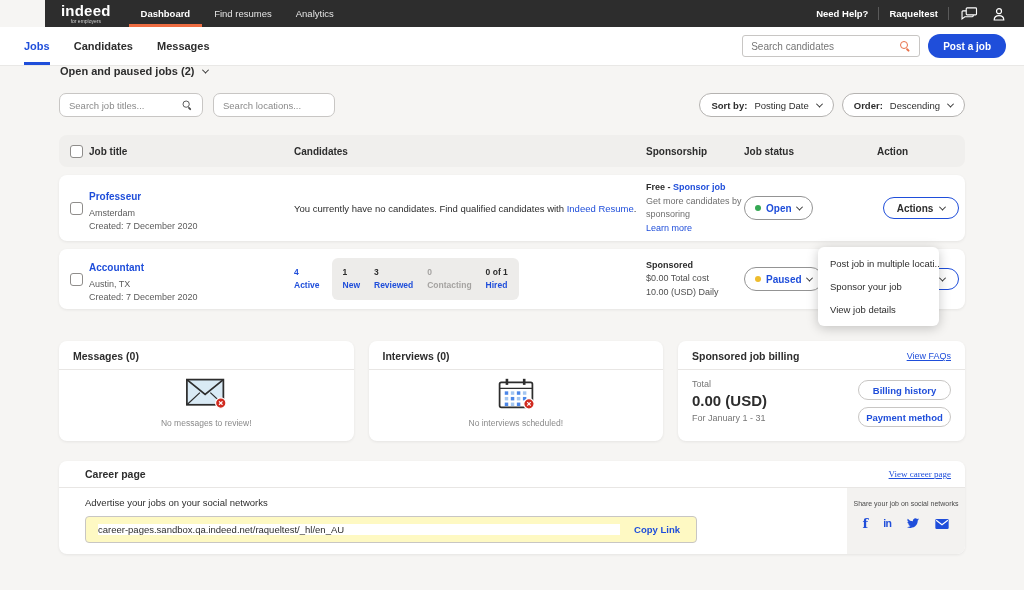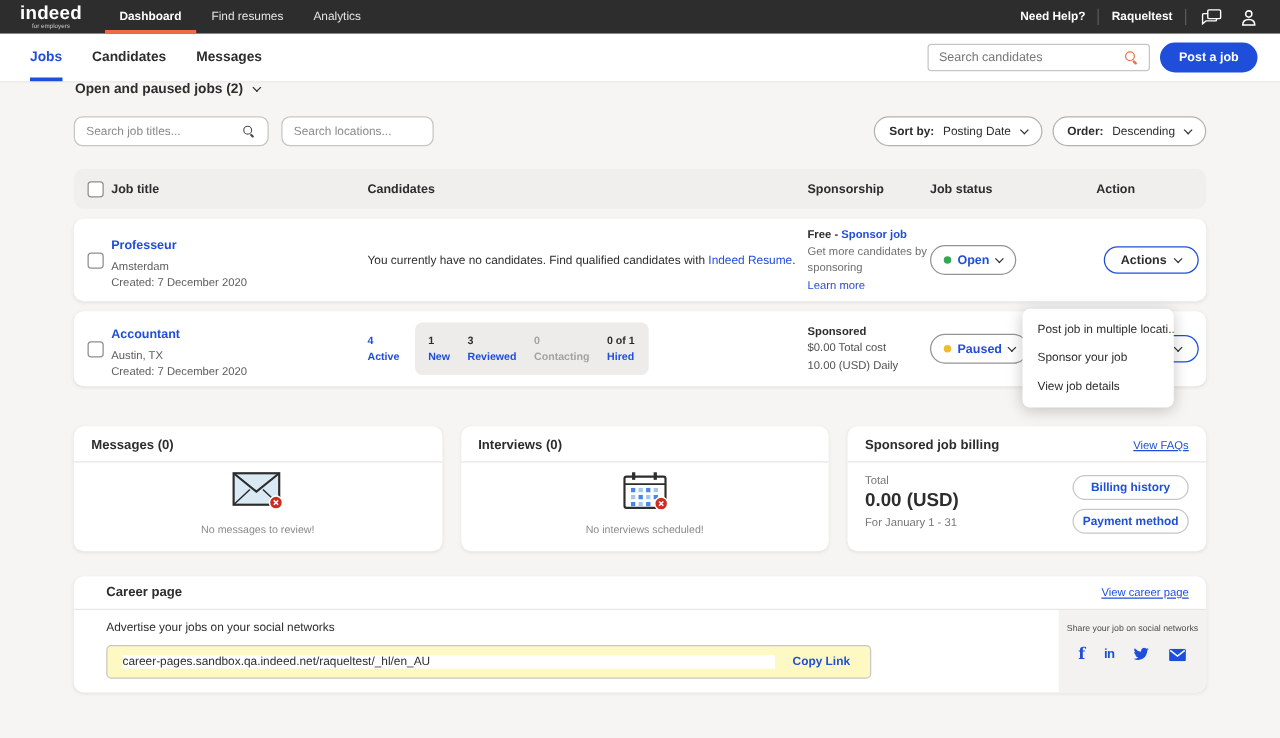--- a/index.html
+++ b/index.html
@@ -7,21 +7,21 @@
   body {
     font-family: "Liberation Sans", sans-serif;
     background: #f6f5f3;
     color: #2d2d2d;
     position: relative;
     overflow: hidden;
   }
   a { text-decoration: none; cursor: pointer; }
 
   
-  .topbar { height:27px; background:#2d2d2d; display:flex; align-items:stretch; color:#fff; }
+  .topbar { height:27px; background:#2d2d2d; display:flex; align-items:stretch; color:#fff;margin-left:45px; }
   .logo-wrap { display:flex; flex-direction:column; justify-content:center; padding:0 18px 0 16px; line-height:1; cursor:pointer; }
   .logo-main { font-size:15px; font-weight:bold; letter-spacing:.2px; }
   .logo-sub { font-size:5px; color:#cfcfcf; text-align:center; margin-top:1px; }
   .topnav { display:flex; }
   .topnav-item { display:flex; align-items:center; padding:0 12px; font-size:9.5px; color:#e4e4e4; position:relative; cursor:pointer; }
   .topnav-item.active { color:#fff; font-weight:bold; }
   .topnav-item.active::after { content:""; position:absolute; left:0; right:0; bottom:0; height:3px; background:#ed6c41; }
   .top-right { margin-left:auto; display:flex; align-items:center; gap:10px; padding-right:16px; }
   .top-link { color:#fff; font-weight:bold; font-size:9.5px; cursor:pointer; }
   .top-sep { width:1px; height:13px; background:#5a5a5a; }
@@ -50,21 +50,21 @@
 
   
   .content { padding:0 59px; position:relative; }
   .section-head { display:flex; align-items:center; gap:9px; padding-left:1px; cursor:pointer; }
   .section-title { font-size:11px; font-weight:bold; }
 
   .filters { margin-top:16px; display:flex; align-items:center; }
   .input-pill { height:24px; border:1px solid #c8c6c4; border-radius:7px; background:#fff; display:flex; align-items:center; padding:0 9px; gap:6px; }
   .input-pill input { border:none; outline:none; flex:1; font-size:9.5px; color:#2d2d2d; min-width:0; font-family:"Liberation Sans",sans-serif; }
   .input-pill input::placeholder { color:#8a8a8a; }
-  .input-titles { width:156px; margin-right:10px; }
+  .input-titles { width:144px; margin-right:10px; }
   .input-locations { width:122px; }
   .filters-right { margin-left:auto; display:flex; gap:8px; }
   .select-pill { height:24px; border:1px solid #b5b3b1; border-radius:12px; background:#fff; display:flex; align-items:center; padding:0 11px; gap:5px; font-size:9.5px; cursor:pointer; }
   .select-pill b { margin-right:2px; }
   .select-pill .chev { margin-left:3px; }
 
   
   .tgrid { display:grid; grid-template-columns:30px 205px 352px 98px 133px 1fr; align-items:center; }
   .table-head { margin-top:18px; height:32px; background:#f0efed; border-radius:8px; font-size:10px; font-weight:bold; color:#2d2d2d; }
   .checkbox { width:13px; height:13px; border:1px solid #8f8d8b; border-radius:3px; background:#fff; margin-left:11px; cursor:pointer; }
@@ -114,21 +114,21 @@
   .billing-total-label { font-size:9px; color:#767676; }
   .billing-total { font-size:15px; font-weight:bold; margin:3px 0 4px; }
   .billing-period { font-size:9px; color:#767676; }
   .billing-btns { display:flex; flex-direction:column; gap:7px; padding-top:1px; }
   .btn-outline { width:93px; height:20px; border:1px solid #c8c6c4; border-radius:10px; background:#fff; color:#1f4eda; font-weight:bold; font-size:9.5px; cursor:pointer; font-family:"Liberation Sans",sans-serif; }
 
   
   .career { margin-top:20px; background:#fff; border-radius:8px; box-shadow:0 1px 3px rgba(0,0,0,.07); overflow:hidden; }
   .career-head { display:flex; align-items:center; justify-content:space-between; height:27px; border-bottom:1px solid #e8e6e4; padding:0 14px 0 26px; }
   .career-title { font-size:10.5px; font-weight:bold; }
-  .view-career { font-size:9px; color:#1f4eda; text-decoration:underline; }
+  .view-career { font-size:9px; color:#1f4eda; text-decoration:underline;font-family:Liberation Serif, serif; }
   .career-body { display:flex; height:66px; }
   .career-left { flex:1; padding:9px 20px 10px 26px; }
   .advertise { font-size:9.5px; }
   .url-box { margin-top:8px; height:27px; border:1px solid #c8c6c4; border-radius:4px; display:flex; align-items:center; padding:0 2px 0 12px; max-width:612px; background:#fef9c3; }
   .url-box input { flex:1; border:none; outline:none; font-size:9.5px; color:#2d2d2d; font-family:"Liberation Sans",sans-serif; }
   .copy-link { font-size:9.5px; color:#1f4eda; font-weight:bold; padding:0 14px; white-space:nowrap; cursor:pointer; }
   .career-right { width:118px; background:#f3f2f0; display:flex; flex-direction:column; align-items:center; padding:12px 4px 8px; }
   .share-label { font-size:7px; color:#4a4a4a; white-space:nowrap; }
   .social-row { margin-top:10px; display:flex; gap:15px; align-items:center; }
   .social { color:#1f4eda; cursor:pointer; display:flex; align-items:center; }

